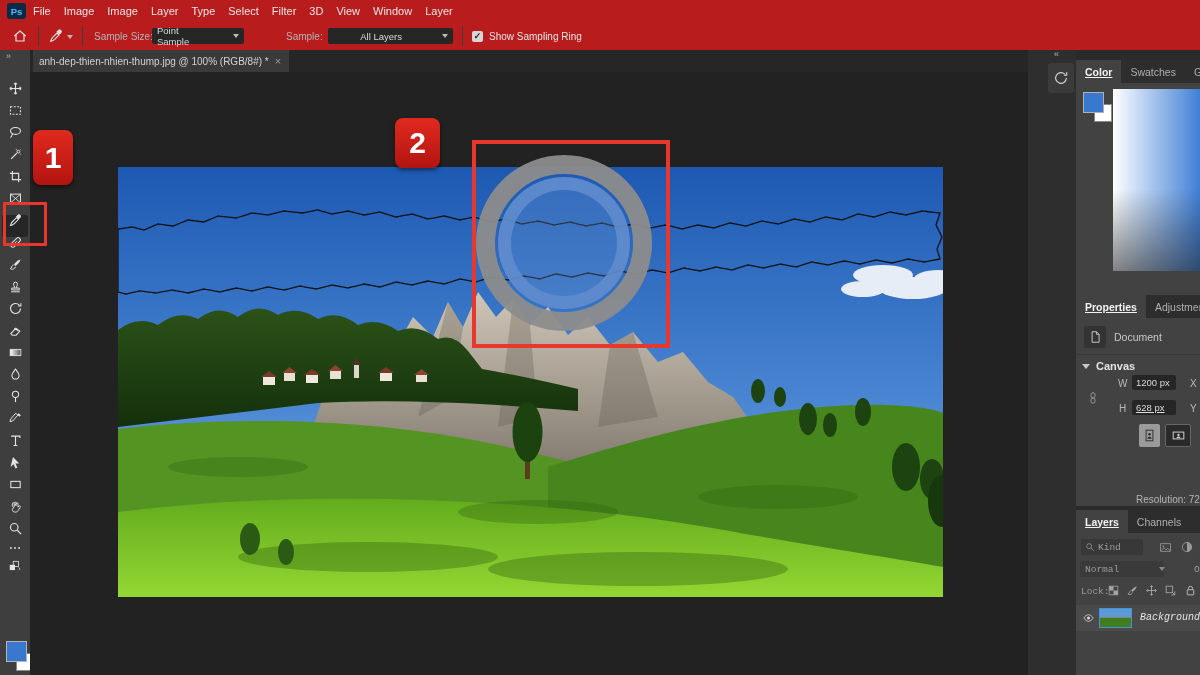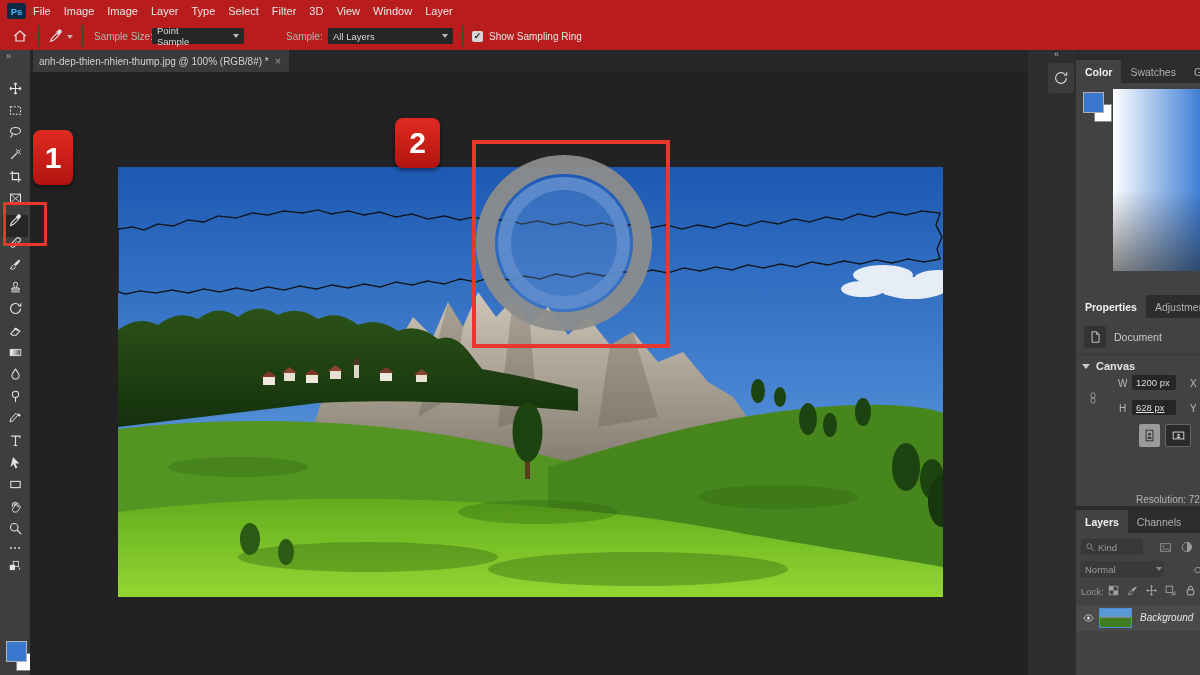--- a/index.html
+++ b/index.html
@@ -16,21 +16,21 @@
       display:flex;align-items:center;justify-content:space-between;
       padding:0 5px;box-sizing:border-box;gap:40px;}
   .chev{width:0;height:0;border-left:3.5px solid transparent;
         border-right:3.5px solid transparent;border-top:4px solid #b9b9b9;}
   .sep{background:#3f3f3f;width:1px;height:20px;}
   .toolbtn{width:30px;height:22px;display:flex;align-items:center;justify-content:center;}
   .ic{display:block;}
   .tabbar{background:#2d2d2d;display:flex;align-items:stretch;color:#b0b0b0;
           font-size:10.5px;}
   .ptab{display:flex;align-items:center;padding:0 9px;white-space:nowrap;}
-  .ptab.on{background:#424242;color:#f2f2f2;font-weight:bold;}
+  .ptab.on{background:#424242;color:#f2f2f2;font-weight:bold;text-decoration:underline;}
   .pgroup{background:#424242;}
   .redbox{border:3px solid #e8372c;box-sizing:border-box;}
   .redlabel{background:linear-gradient(#e02a1f,#b31410);border-radius:8px;
             color:#fff;font-weight:bold;display:flex;align-items:center;
             justify-content:center;box-shadow:0 2px 4px rgba(0,0,0,.5);}
   .nw{white-space:nowrap;}
 </style>
 </head>
 <body>
 
@@ -235,21 +235,21 @@
         <use href="#s-eyedropper"></use>
       </svg>
     <div class="abs chev" style="left:67px;top:13px;"></div>
     <div class="abs sep" style="left:82px;top:4px;"></div>
     <span class="abs dim nw" style="left:94px;top:9px;font-size:10px;">Sample Size:</span>
     <div class="abs dd" style="left:152px;top:6px;width:92px;height:16px;">
       <span>Point Sample</span>
       <span class="chev"></span>
     </div>
     <span class="abs dim nw" style="left:286px;top:9px;font-size:10px;">Sample:</span>
-    <div class="abs dd" style="left:328px;top:6px;width:125px;height:16px;">
+    <div class="abs dd" style="left:328px;top:6px;width:125px;height:16px;justify-content:flex-end;">
       <span>All Layers</span>
       <span class="chev"></span>
     </div>
     <div class="abs sep" style="left:462px;top:4px;"></div>
     <div class="abs" style="left:472px;top:9px;width:11px;height:11px;background:#d6d6d6;border-radius:2px;color:#222;font-size:9px;font-weight:bold;display:flex;align-items:center;justify-content:center;line-height:1;">✓</div>
     <span class="abs txt nw" style="left:489px;top:9px;font-size:10px;">Show Sampling Ring</span>
   </div>
 
   <div class="abs" style="left:0;top:50px;width:30px;height:625px;background:#3e3e3e;border-right:1px solid #333;">
     <div class="abs" style="left:6px;top:1px;color:#b5b5b5;font-size:9px;">»</div>
@@ -531,21 +531,21 @@
       </div>
       <span class="abs nw" style="left:60px;top:176px;color:#b4b4b4;font-size:10px;">Resolution: 72 pi</span>
       <span class="abs nw" style="left:16px;top:199px;color:#b4b4b4;font-size:10px;">Mode</span>
     </div>
 
     <div class="abs tabbar" style="left:0;top:460px;width:124px;height:23px;">
       <div class="ptab on">Layers</div>
       <div class="ptab">Channels</div>
       <div class="ptab">Paths</div>
     </div>
-    <div class="abs pgroup" style="left:0;top:483px;width:124px;height:142px;">
+    <div class="abs pgroup" style="left:0;top:483px;width:124px;height:142px;font-family:Liberation Mono, monospace;">
 
       <div class="abs" style="left:5px;top:6px;width:62px;height:16px;background:#383838;border-radius:2px;display:flex;align-items:center;gap:3px;padding:0 4px;box-sizing:border-box;color:#9a9a9a;">
         <svg class="ic" width="10" height="10">
             <use href="#s-zoom"></use>
           </svg>
         <span style="font-size:9.5px;">Kind</span>
       </div>
       <svg class="abs ic" style="left:82px;top:8px;color:#9a9a9a;" width="15" height="13" viewBox="0 0 24 24">
           <use href="#s-imgthumb"></use>
         </svg>

